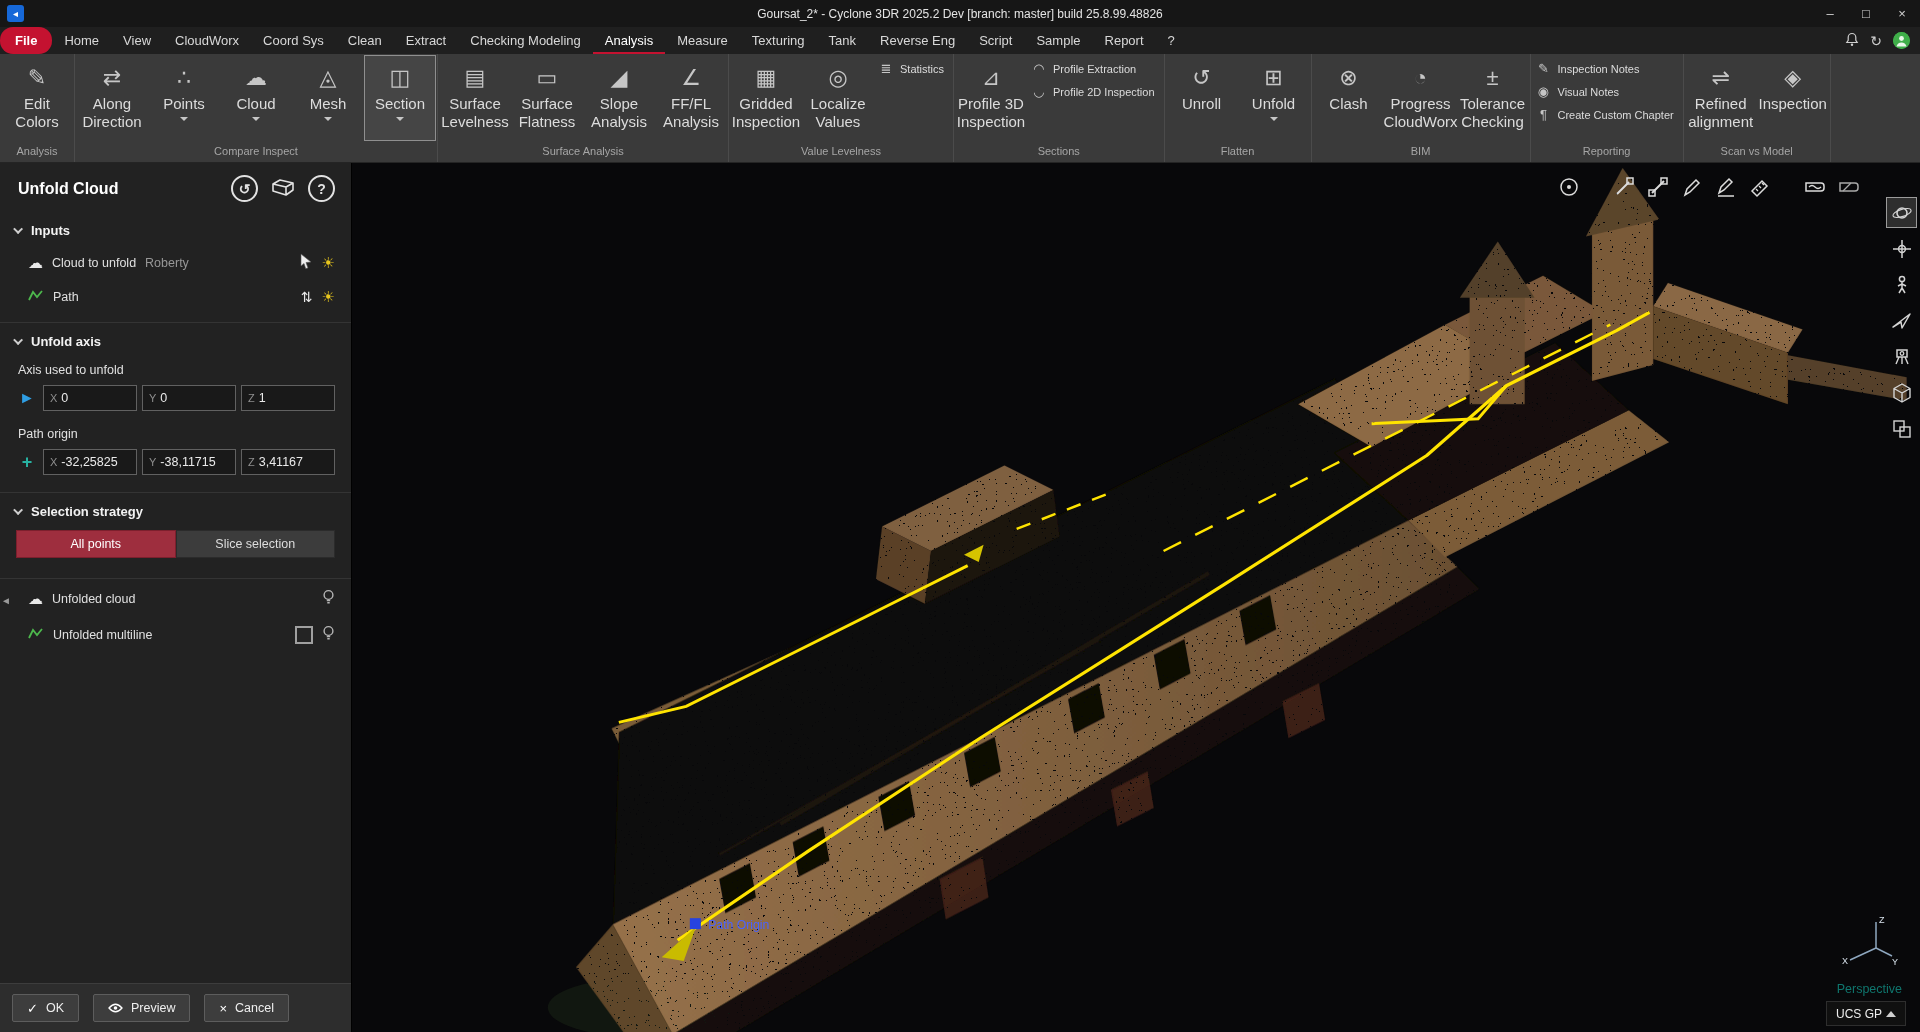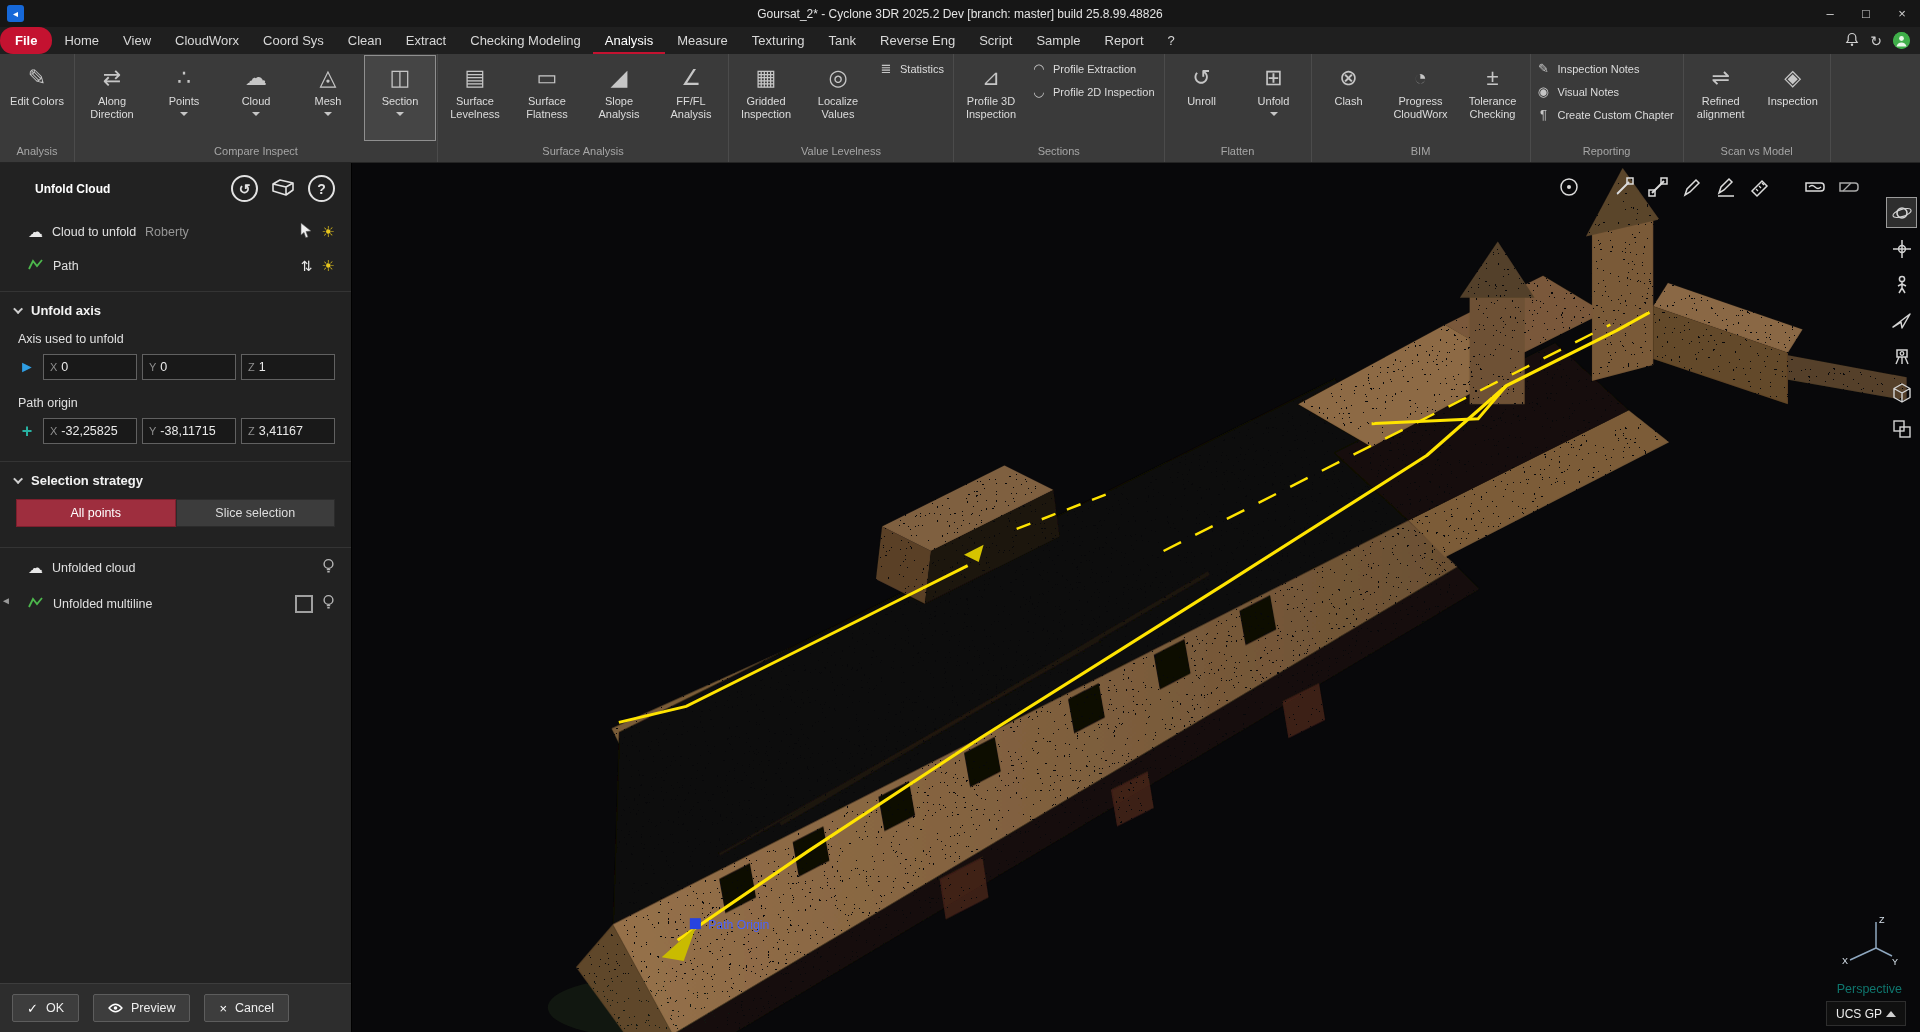--- a/index.html
+++ b/index.html
@@ -26,35 +26,35 @@
   .sync-glyph { color:#cfcfcf; font-size:14px; }
   .avatar { width:17px; height:17px; border-radius:50%; background:#3fae49; overflow:hidden; }
 
   
   .ribbon { height:109px; background:#3a3a3a; display:flex; color:#d9d9d9; flex:0 0 109px; border-bottom:1px solid #242424; }
   .rgroup { display:flex; flex-direction:column; border-right:1px solid #4b4b4b; padding:1px 1px 0; }
   .rgroup-content { flex:1; display:flex; align-items:stretch; }
   .rbtn { width:72px; display:flex; flex-direction:column; align-items:center; padding-top:5px; gap:1px; border:1px solid transparent; }
   .rbtn.selected { background:#454545; border:1px solid #8f8f8f; }
   .ricon { font-size:22px; height:33px; line-height:33px; color:#c6c6c6; }
-  .rlabel { font-size:11px; line-height:1.18; text-align:center; color:#dcdcdc; padding:0 2px; }
+  .rlabel { font-size:15px; line-height:1.18; text-align:center; color:#dcdcdc; padding:0 2px; }
   .caret { width:0; height:0; border-left:4px solid transparent; border-right:4px solid transparent;
            border-top:4px solid #c6c6c6; margin-top:3px; }
   .rsmall-col { display:flex; flex-direction:column; padding:6px 8px 0 4px; gap:8px; }
   .rsmall { display:flex; align-items:center; gap:6px; font-size:11px; color:#dcdcdc; white-space:nowrap; }
   .ricon-sm { font-size:13px; color:#c6c6c6; width:16px; text-align:center; }
   .rgroup-label { font-size:11px; color:#a6a6a6; text-align:center; padding:4px 8px 5px; white-space:nowrap; }
 
   
   .main { flex:1; display:flex; position:relative; min-height:0; }
 
   
   .panel { width:352px; flex:0 0 352px; background:#222; display:flex; flex-direction:column; z-index:5; border-right:1px solid #000; }
   .panel-header { display:flex; align-items:center; padding:12px 16px 10px 18px; }
-  .panel-title { font-size:12px; font-weight:bold; color:#fff; flex:1;margin-left:17px; }
+  .panel-title { font-size:16px; font-weight:bold; color:#fff; flex:1; }
   .ph-icons { display:flex; gap:12px; align-items:center; }
   .circle-btn { width:27px; height:27px; border:2px solid #e2e2e2; border-radius:50%;
                 display:flex; align-items:center; justify-content:center; color:#e2e2e2; font-size:14px; font-weight:bold; }
   .sect { padding:2px 16px 8px; }
   .sect + .sect { border-top:1px solid #343434; }
   .sect-header { display:flex; gap:8px; align-items:center; color:#f2f2f2; font-size:13px; font-weight:bold; padding:9px 0 7px; }
   .chev { width:7px; height:7px; border-left:2px solid #cfcfcf; border-bottom:2px solid #cfcfcf;
           transform:rotate(-45deg) translateY(-2px); }
   .prow { display:flex; align-items:center; gap:9px; padding:8px 0 8px 12px; font-size:12.5px; color:#e0e0e0; }
   .prow .spacer { flex:1; }
@@ -333,20 +333,24 @@
           <div>
             <svg width="26" height="22" viewBox="0 0 26 22">
                 <path d="M3 8 L10 4 L23 7 L16 11 Z M3 8 L3 15 L16 19 L16 11 M23 7 L23 14 L16 19" fill="none" stroke="#e2e2e2" stroke-width="1.6" stroke-linejoin="round"></path>
               </svg>
           </div>
           <div class="circle-btn">?</div>
         </div>
       </div>
 
       <div class="sect">
+        <div class="sect-header">
+          <span class="chev"></span>
+          <span>Inputs</span>
+        </div>
         <div class="prow">
           <span style="color:#e8e8e8;font-size:15px;">☁</span>
           <span>Cloud to unfold</span>
           <span class="row-value">Roberty</span>
           <span class="spacer"></span>
           <span>
             <svg width="14" height="16" viewBox="0 0 14 16">
                 <path d="M2 1 L12 9 L7 9.5 L9 15 L6.7 15.6 L5 10.5 L2 13 Z" fill="#efefef" stroke="#555" stroke-width="0.6"></path>
               </svg>
           </span>

